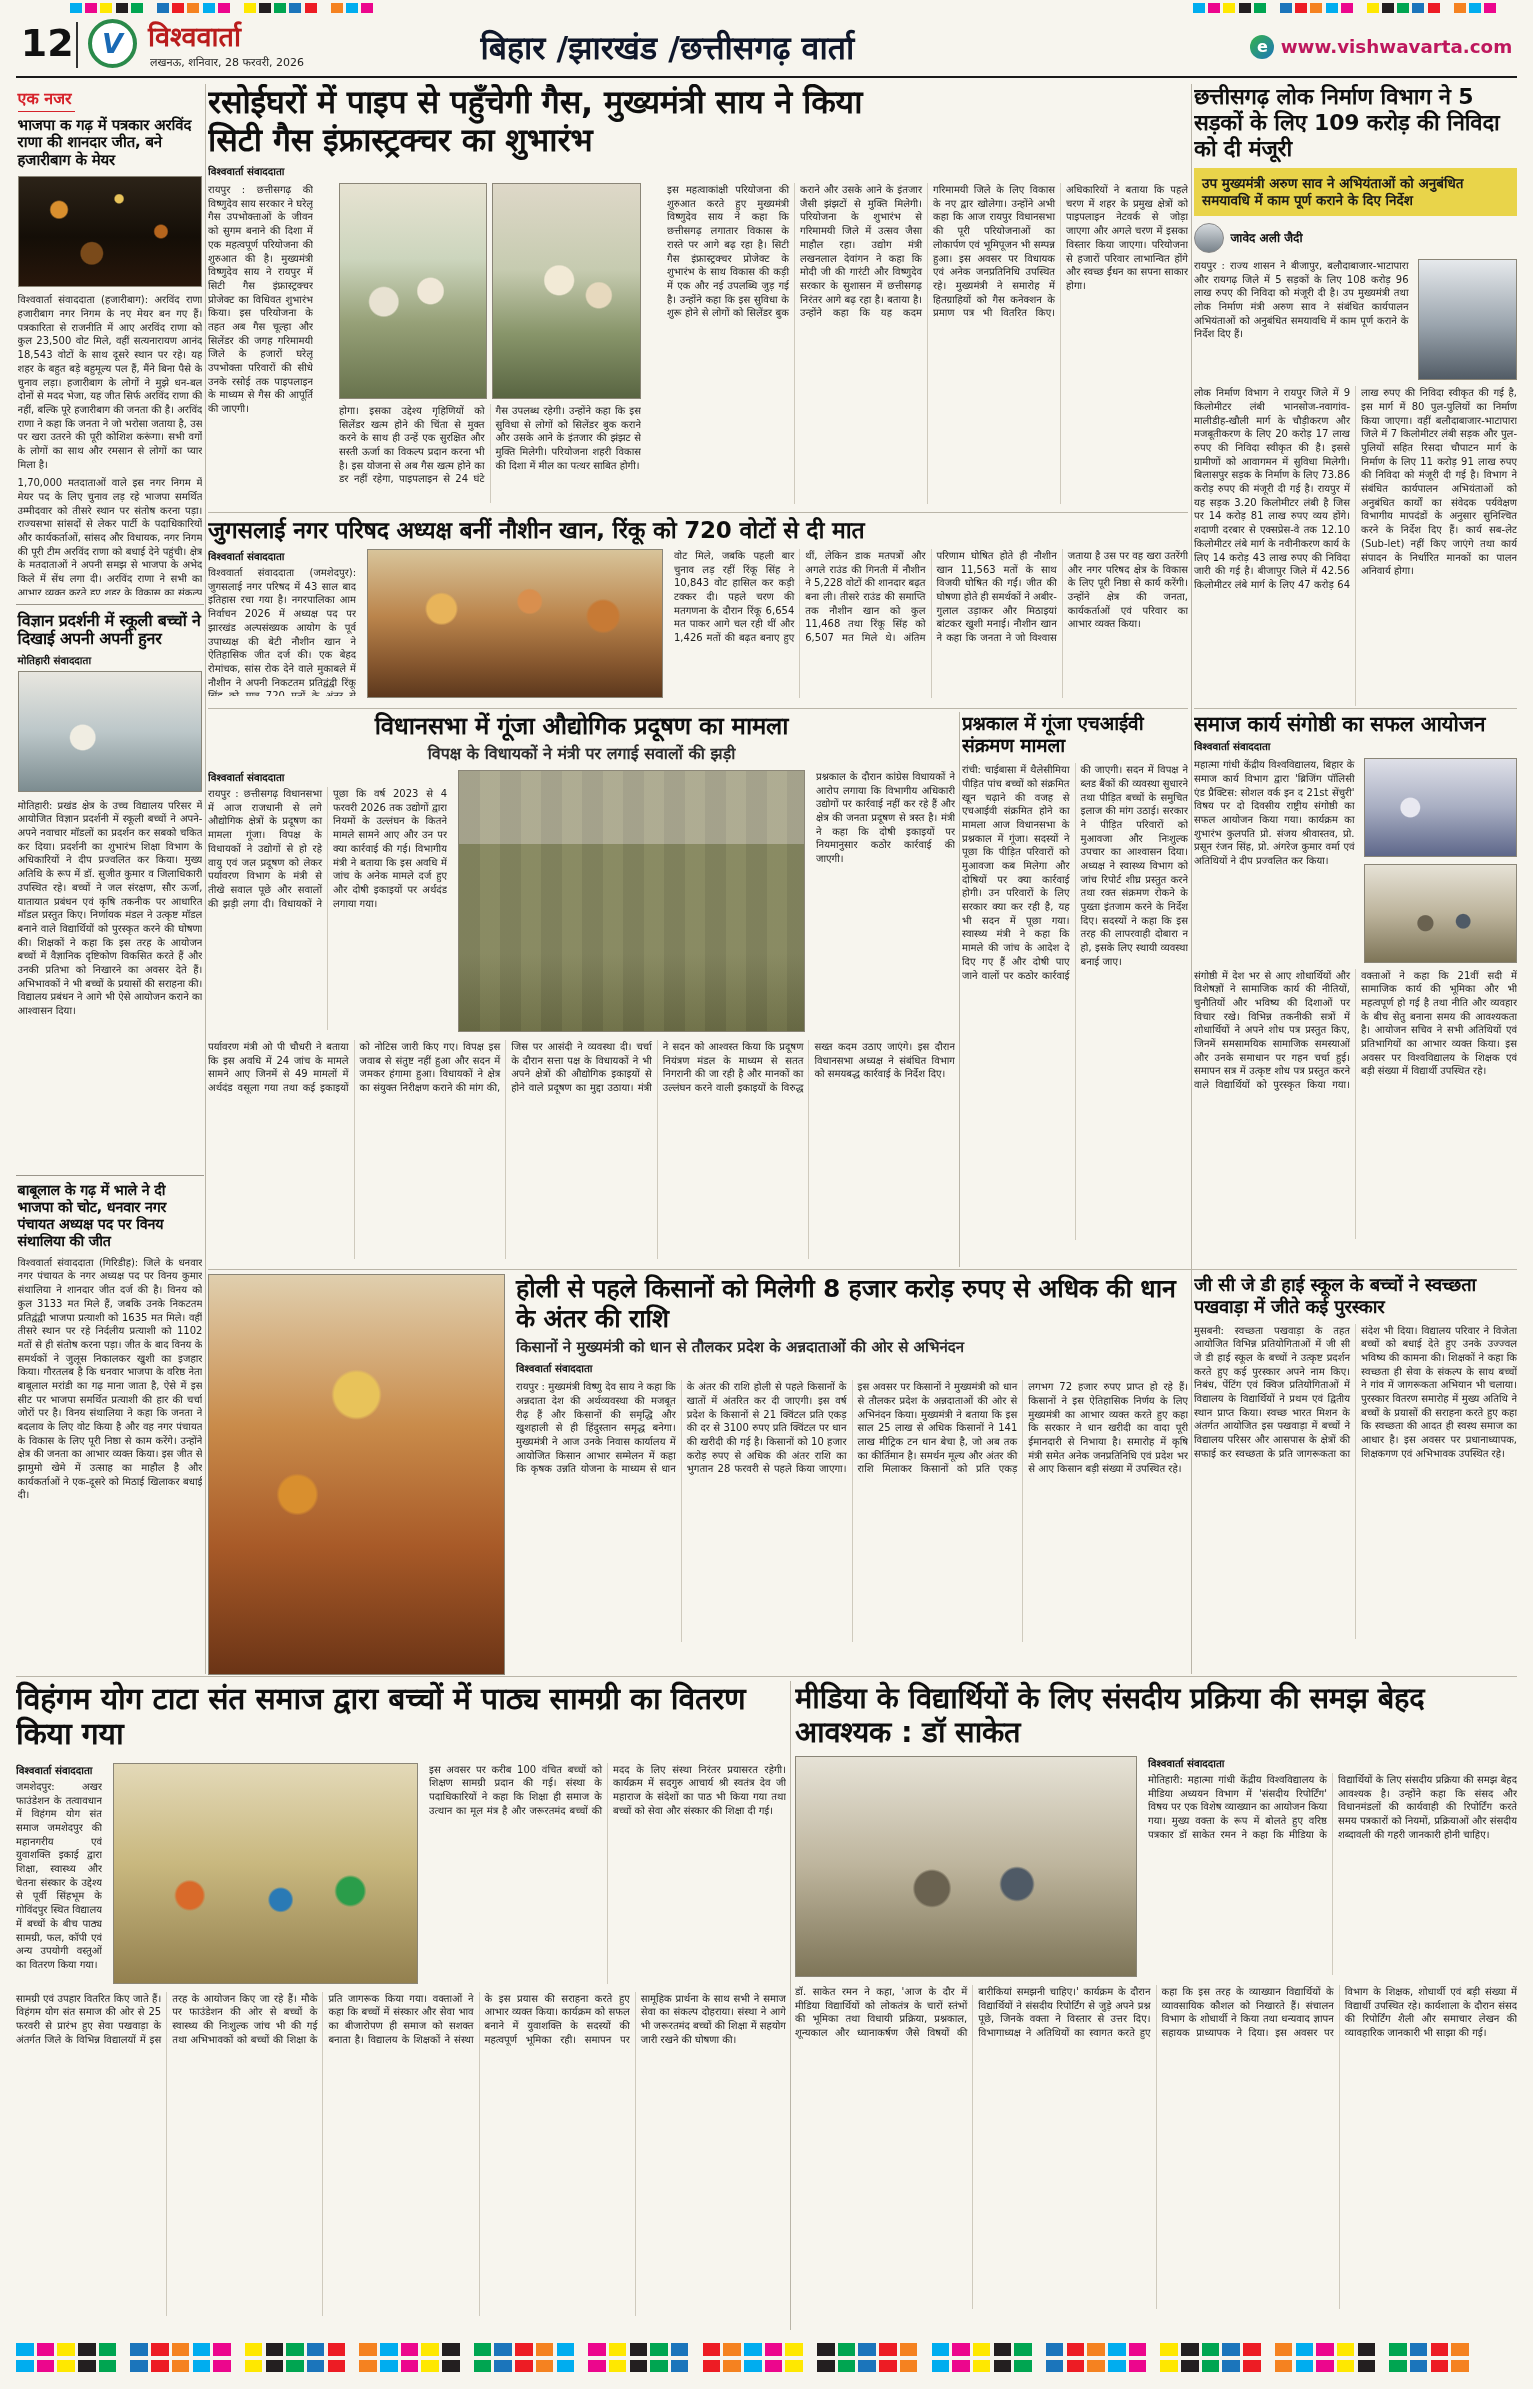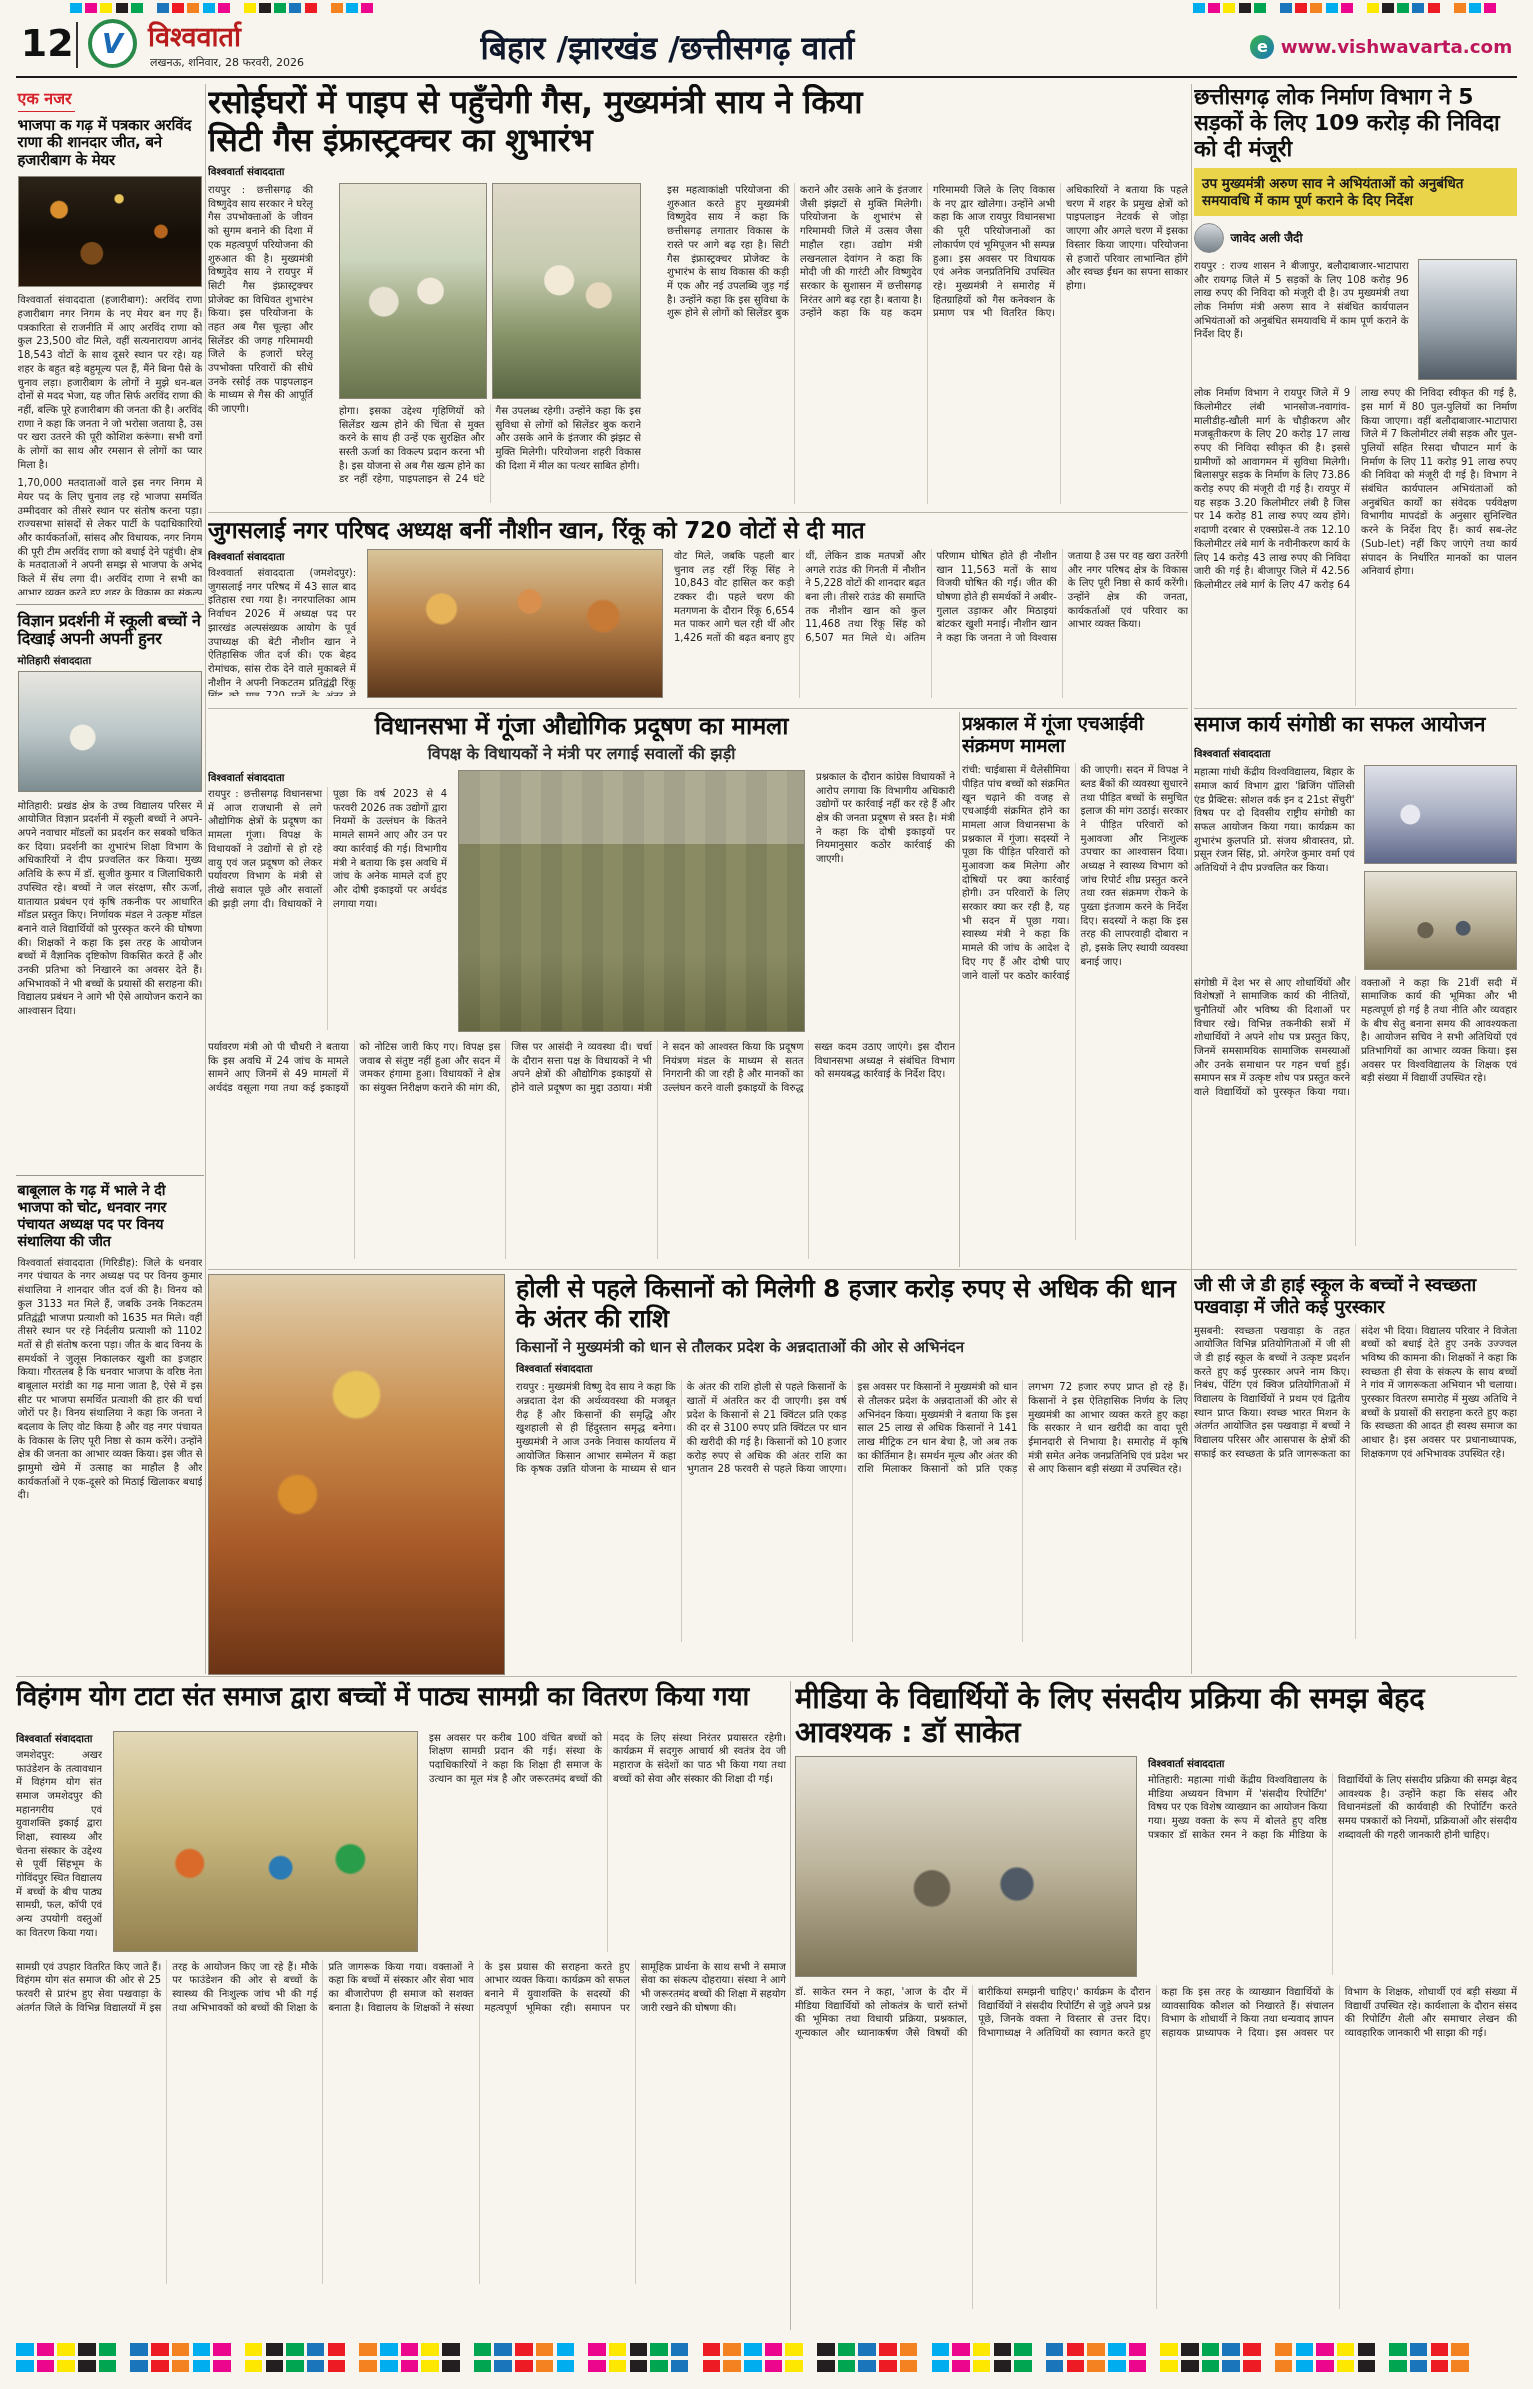--- a/index.html
+++ b/index.html
@@ -256,21 +256,21 @@
       <span class="byline" style="font-size:12px;">जावेद अली जैदी</span>
     </div>
     <div class="pwd-grid">
       <div class="bt" style="height:121px;">रायपुर : राज्य शासन ने बीजापुर, बलौदाबाजार-भाटापारा और रायगढ़ जिले में 5 सड़कों के लिए 108 करोड़ 96 लाख रुपए की निविदा को मंजूरी दी है। उप मुख्यमंत्री तथा लोक निर्माण मंत्री अरुण साव ने संबंधित कार्यपालन अभियंताओं को अनुबंधित समयावधि में काम पूर्ण कराने के निर्देश दिए हैं।</div>
       <div class="photo ph-portrait" style="width:99px;height:121px;"></div>
     </div>
     <div class="bt c2" style="height:326px;margin-top:6.4px;">लोक निर्माण विभाग ने रायपुर जिले में 9 किलोमीटर लंबी भानसोज-नवागांव-मालीडीह-खौली मार्ग के चौड़ीकरण और मजबूतीकरण के लिए 20 करोड़ 17 लाख रुपए की निविदा स्वीकृत की है। इससे ग्रामीणों को आवागमन में सुविधा मिलेगी। बिलासपुर सड़क के निर्माण के लिए 73.86 करोड़ रुपए की मंजूरी दी गई है। रायपुर में यह सड़क 3.20 किलोमीटर लंबी है जिस पर 14 करोड़ 81 लाख रुपए व्यय होंगे। शदाणी दरबार से एक्सप्रेस-वे तक 12.10 किलोमीटर लंबे मार्ग के नवीनीकरण कार्य के लिए 14 करोड़ 43 लाख रुपए की निविदा जारी की गई है। बीजापुर जिले में 42.56 किलोमीटर लंबे मार्ग के लिए 47 करोड़ 64 लाख रुपए की निविदा स्वीकृत की गई है, इस मार्ग में 80 पुल-पुलियों का निर्माण किया जाएगा। वहीं बलौदाबाजार-भाटापारा जिले में 7 किलोमीटर लंबी सड़क और पुल-पुलियों सहित रिसदा चौपाटन मार्ग के निर्माण के लिए 11 करोड़ 91 लाख रुपए की निविदा को मंजूरी दी गई है। विभाग ने संबंधित कार्यपालन अभियंताओं को अनुबंधित कार्यों का संवेदक पर्यवेक्षण विभागीय मापदंडों के अनुसार सुनिश्चित करने के निर्देश दिए हैं। कार्य सब-लेट (Sub-let) नहीं किए जाएंगे तथा कार्य संपादन के निर्धारित मानकों का पालन अनिवार्य होगा।</div>
   </div>
 
   <div class="art" style="left:1194px;top:712px;width:323px;height:555px;">
-    <div class="hl" style="font-size:20.7px;margin-bottom:10px;">समाज कार्य संगोष्ठी का सफल आयोजन</div>
+    <div class="hl" style="font-size:20.7px;margin-bottom:3px;">समाज कार्य संगोष्ठी का सफल आयोजन</div>
     <div class="byline" style="margin-bottom:4.8px;">विश्ववार्ता संवाददाता</div>
     <div class="sam-grid">
       <div class="bt" style="height:204px;">महात्मा गांधी केंद्रीय विश्वविद्यालय, बिहार के समाज कार्य विभाग द्वारा 'ब्रिजिंग पॉलिसी एंड प्रैक्टिस: सोशल वर्क इन द 21st सेंचुरी' विषय पर दो दिवसीय राष्ट्रीय संगोष्ठी का सफल आयोजन किया गया। कार्यक्रम का शुभारंभ कुलपति प्रो. संजय श्रीवास्तव, प्रो. प्रसून रंजन सिंह, प्रो. अंगरेज कुमार वर्मा एवं अतिथियों ने दीप प्रज्वलित कर किया।</div>
       <div>
         <div class="photo ph-stage" style="width:153px;height:99px;margin-bottom:6.4px;"></div>
         <div class="photo ph-class" style="width:153px;height:99px;"></div>
       </div>
     </div>
     <div class="bt c2" style="height:270px;margin-top:6.4px;">संगोष्ठी में देश भर से आए शोधार्थियों और विशेषज्ञों ने सामाजिक कार्य की नीतियों, चुनौतियों और भविष्य की दिशाओं पर विचार रखे। विभिन्न तकनीकी सत्रों में शोधार्थियों ने अपने शोध पत्र प्रस्तुत किए, जिनमें समसामयिक सामाजिक समस्याओं और उनके समाधान पर गहन चर्चा हुई। समापन सत्र में उत्कृष्ट शोध पत्र प्रस्तुत करने वाले विद्यार्थियों को पुरस्कृत किया गया। वक्ताओं ने कहा कि 21वीं सदी में सामाजिक कार्य की भूमिका और भी महत्वपूर्ण हो गई है तथा नीति और व्यवहार के बीच सेतु बनाना समय की आवश्यकता है। आयोजन सचिव ने सभी अतिथियों एवं प्रतिभागियों का आभार व्यक्त किया। इस अवसर पर विश्वविद्यालय के शिक्षक एवं बड़ी संख्या में विद्यार्थी उपस्थित रहे।</div>
   </div>
@@ -286,21 +286,21 @@
       </div>
     </div>
   </div>
 
   <div class="art" style="left:1194px;top:1274px;width:323px;height:401px;">
     <div class="hl" style="font-size:18.3px;margin-bottom:6.4px;">जी सी जे डी हाई स्कूल के बच्चों ने स्वच्छता पखवाड़ा में जीते कई पुरस्कार</div>
     <div class="bt c2" style="height:315px;">मुसबनी: स्वच्छता पखवाड़ा के तहत आयोजित विभिन्न प्रतियोगिताओं में जी सी जे डी हाई स्कूल के बच्चों ने उत्कृष्ट प्रदर्शन करते हुए कई पुरस्कार अपने नाम किए। निबंध, पेंटिंग एवं क्विज प्रतियोगिताओं में विद्यालय के विद्यार्थियों ने प्रथम एवं द्वितीय स्थान प्राप्त किया। स्वच्छ भारत मिशन के अंतर्गत आयोजित इस पखवाड़ा में बच्चों ने विद्यालय परिसर और आसपास के क्षेत्रों की सफाई कर स्वच्छता के प्रति जागरूकता का संदेश भी दिया। विद्यालय परिवार ने विजेता बच्चों को बधाई देते हुए उनके उज्ज्वल भविष्य की कामना की। शिक्षकों ने कहा कि स्वच्छता ही सेवा के संकल्प के साथ बच्चों ने गांव में जागरूकता अभियान भी चलाया। पुरस्कार वितरण समारोह में मुख्य अतिथि ने बच्चों के प्रयासों की सराहना करते हुए कहा कि स्वच्छता की आदत ही स्वस्थ समाज का आधार है। इस अवसर पर प्रधानाध्यापक, शिक्षकगण एवं अभिभावक उपस्थित रहे।</div>
   </div>
 
   <div class="art" style="left:16px;top:1681px;width:770px;height:649px;">
-    <div class="hl" style="font-size:26px;margin-bottom:19px;">विहंगम योग टाटा संत समाज द्वारा बच्चों में पाठ्य सामग्री का वितरण किया गया</div>
+    <div class="hl" style="font-size:30px;margin-bottom:11px;">विहंगम योग टाटा संत समाज द्वारा बच्चों में पाठ्य सामग्री का वितरण किया गया</div>
     <div class="vih-grid">
       <div>
         <div class="byline" style="margin-bottom:3.2px;">विश्ववार्ता संवाददाता</div>
         <div class="bt" style="height:202px;">जमशेदपुर: अखर फाउंडेशन के तत्वावधान में विहंगम योग संत समाज जमशेदपुर की महानगरीय एवं युवाशक्ति इकाई द्वारा शिक्षा, स्वास्थ्य और चेतना संस्कार के उद्देश्य से पूर्वी सिंहभूम के गोविंदपुर स्थित विद्यालय में बच्चों के बीच पाठ्य सामग्री, फल, कॉपी एवं अन्य उपयोगी वस्तुओं का वितरण किया गया।</div>
       </div>
       <div class="photo ph-children" style="width:305px;height:221px;"></div>
       <div class="bt c2" style="height:221px;">इस अवसर पर करीब 100 वंचित बच्चों को शिक्षण सामग्री प्रदान की गई। संस्था के पदाधिकारियों ने कहा कि शिक्षा ही समाज के उत्थान का मूल मंत्र है और जरूरतमंद बच्चों की मदद के लिए संस्था निरंतर प्रयासरत रहेगी। कार्यक्रम में सदगुरु आचार्य श्री स्वतंत्र देव जी महाराज के संदेशों का पाठ भी किया गया तथा बच्चों को सेवा और संस्कार की शिक्षा दी गई।</div>
     </div>
     <div class="bt c5" style="height:324px;margin-top:8px;">सामग्री एवं उपहार वितरित किए जाते हैं। विहंगम योग संत समाज की ओर से 25 फरवरी से प्रारंभ हुए सेवा पखवाड़ा के अंतर्गत जिले के विभिन्न विद्यालयों में इस तरह के आयोजन किए जा रहे हैं। मौके पर फाउंडेशन की ओर से बच्चों के स्वास्थ्य की निःशुल्क जांच भी की गई तथा अभिभावकों को बच्चों की शिक्षा के प्रति जागरूक किया गया। वक्ताओं ने कहा कि बच्चों में संस्कार और सेवा भाव का बीजारोपण ही समाज को सशक्त बनाता है। विद्यालय के शिक्षकों ने संस्था के इस प्रयास की सराहना करते हुए आभार व्यक्त किया। कार्यक्रम को सफल बनाने में युवाशक्ति के सदस्यों की महत्वपूर्ण भूमिका रही। समापन पर सामूहिक प्रार्थना के साथ सभी ने समाज सेवा का संकल्प दोहराया। संस्था ने आगे भी जरूरतमंद बच्चों की शिक्षा में सहयोग जारी रखने की घोषणा की।</div>
   </div>

